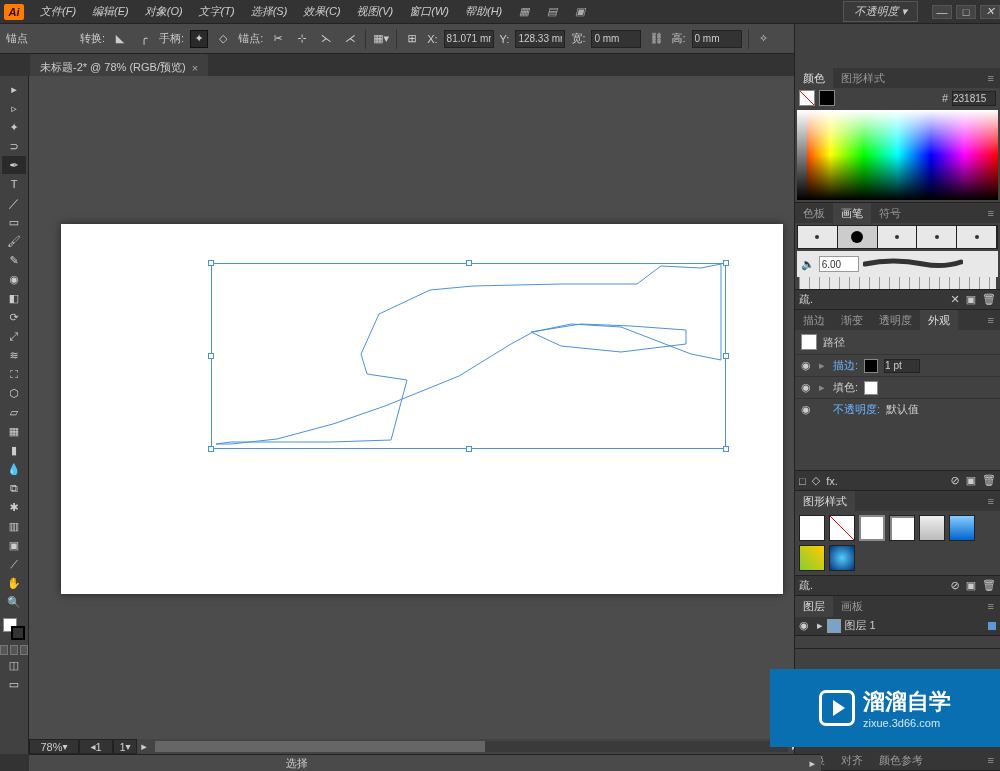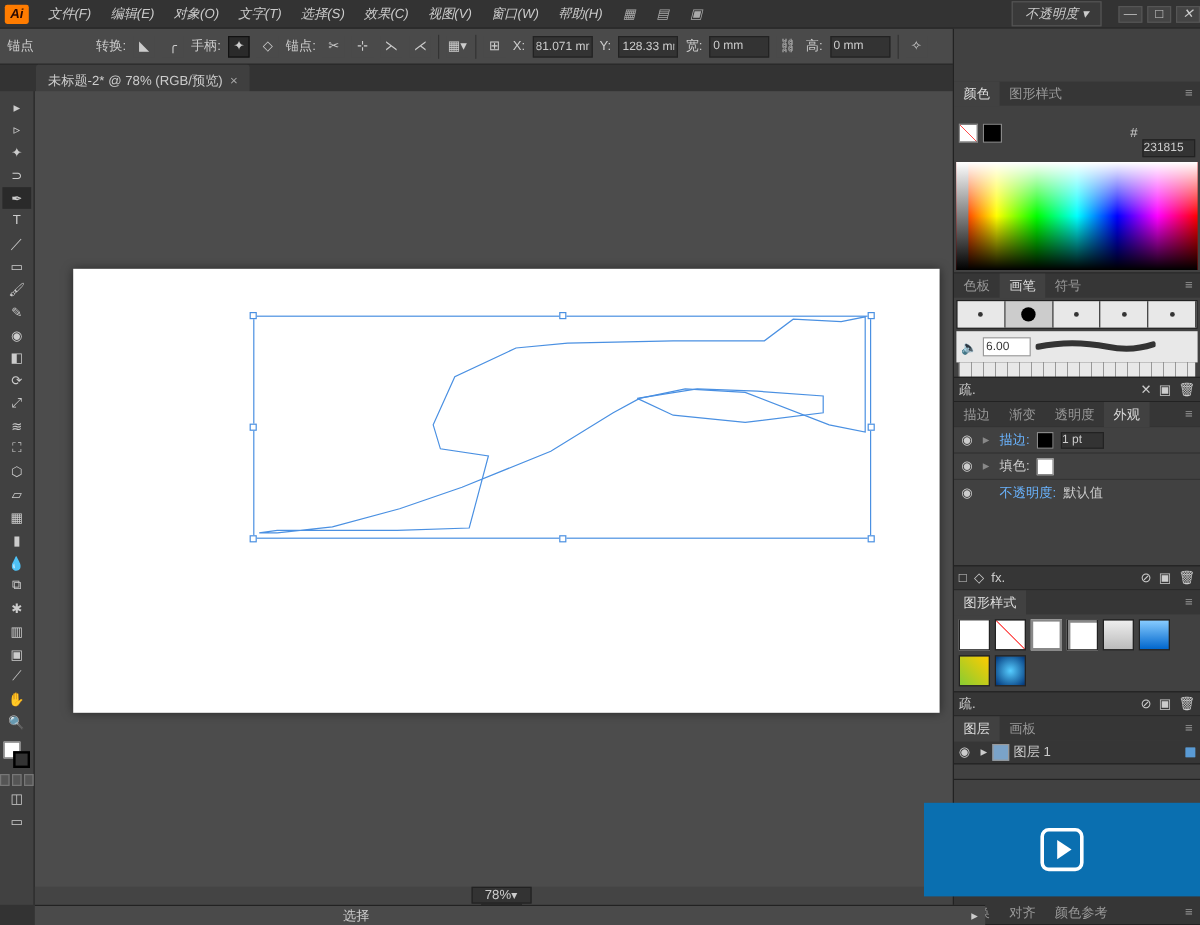--- a/index.html
+++ b/index.html
@@ -24,21 +24,21 @@
 
 
 .tabbar { height: 28px; background: #333; display: flex; padding-left: 30px; border-bottom: 1px solid #222; }
 .tab { background: #3f3f3f; padding: 3px 10px; color: #ccc; display: flex; align-items: center; gap: 6px; border-top-left-radius: 2px; border-top-right-radius: 2px; }
 .tab .close { color: #aaa; }
 
 
 .main { position: absolute; top: 76px; left: 29px; right: 179px; bottom: 17px; background: #4c4c4c; }
 .main .scroll-v { position: absolute; right: 0; top: 0; bottom: 0; width: 15px; background: #444; }
 .main .scroll-v .thumb { position: absolute; left: 2px; right: 2px; top: 0; height: 80px; background: #666; border-radius: 2px; }
-.main .scroll-h { position: absolute; bottom: 0; left: 0; right: 15px; height: 15px; background: #444; display: flex; align-items: center; flex-direction: column; }
+.main .scroll-h { position: absolute; bottom: 0; left: 0; right: 15px; height: 15px; background: #444; display: flex; align-items: center; }
 .main .scroll-h .zoom { width: 50px; height: 15px; background: #333; border: 1px solid #222; display: flex; align-items: center; justify-content: center; font-size: 10px; }
 .main .scroll-h .track { flex: 1; height: 11px; background: #3a3a3a; margin: 0 4px; position: relative; }
 .main .scroll-h .track .thumb { position: absolute; left: 0; width: 330px; top: 0; bottom: 0; background: #666; }
 .canvas { position: absolute; left: 32px; top: 148px; width: 722px; height: 370px; background: #fff; box-shadow: 0 0 8px rgba(0,0,0,0.5); }
 .sel-box { position: absolute; border: 1px solid #4a90e2; }
 .sel-handle { position: absolute; width: 6px; height: 6px; background: #fff; border: 1px solid #4a90e2; }
 
 
 .toolbox { position: absolute; left: 0; top: 76px; bottom: 17px; width: 29px; background: #414141; border-right: 1px solid #222; display: flex; flex-direction: column; align-items: center; padding-top: 4px; gap: 1px; }
 .toolbox .tool { width: 24px; height: 18px; display: flex; align-items: center; justify-content: center; color: #ccc; position: relative; }
@@ -255,21 +255,21 @@
   <div class="panel">
     <div class="panel-tabs">
       <span class="ptab active">颜色</span>
       <span class="ptab">图形样式</span>
       <span class="menu">≡</span>
     </div>
     <div class="color-row">
       <div class="color-swatch" style="background:linear-gradient(45deg,#fff 48%,red 50%,#fff 52%)"></div>
       <div class="color-swatch" style="background:#000"></div>
       <span style="margin-left:auto">#</span>
-      <input style="width: 44px; background: rgb(51, 51, 51); border: 1px solid rgb(34, 34, 34); color: rgb(204, 204, 204); height: 15px; font-size: 10px; margin-top: 26px;" value="231815">
+      <input style="width: 44px; background: rgb(51, 51, 51); border: 1px solid rgb(34, 34, 34); color: rgb(204, 204, 204); height: 15px; font-size: 10px;" value="231815">
     </div>
     <div class="color-spectrum"></div>
   </div>
 
   <div class="panel">
     <div class="panel-tabs">
       <span class="ptab">色板</span>
       <span class="ptab active">画笔</span>
       <span class="ptab">符号</span>
       <span class="menu">≡</span>
@@ -311,20 +311,24 @@
   </div>
 
   <div class="panel">
     <div class="panel-tabs">
       <span class="ptab">描边</span>
       <span class="ptab">渐变</span>
       <span class="ptab">透明度</span>
       <span class="ptab active">外观</span>
       <span class="menu">≡</span>
     </div>
+    <div class="appear-head">
+      <div class="sq"></div>
+      <span>路径</span>
+    </div>
     <div class="appear-row">
       <span class="eye">◉</span>
       <span class="arr">▸</span>
       <span class="lbl link">描边:</span>
       <div class="sw" style="background:#000"></div>
       <input value="1 pt" style="">
     </div>
     <div class="appear-row">
       <span class="eye">◉</span>
       <span class="arr">▸</span>
@@ -410,13 +414,17 @@
 
 <div class="statusbar">
   <span class="spacer"></span>
   <span>选择</span>
   <span style="flex:2"></span>
   <span>▸</span>
 </div>
 
 <div class="watermark">
   <div class="play"></div>
+  <div class="txt">
+    <div class="big">溜溜自学</div>
+    <div class="small">zixue.3d66.com</div>
+  </div>
 </div>
 
 </body></html>

